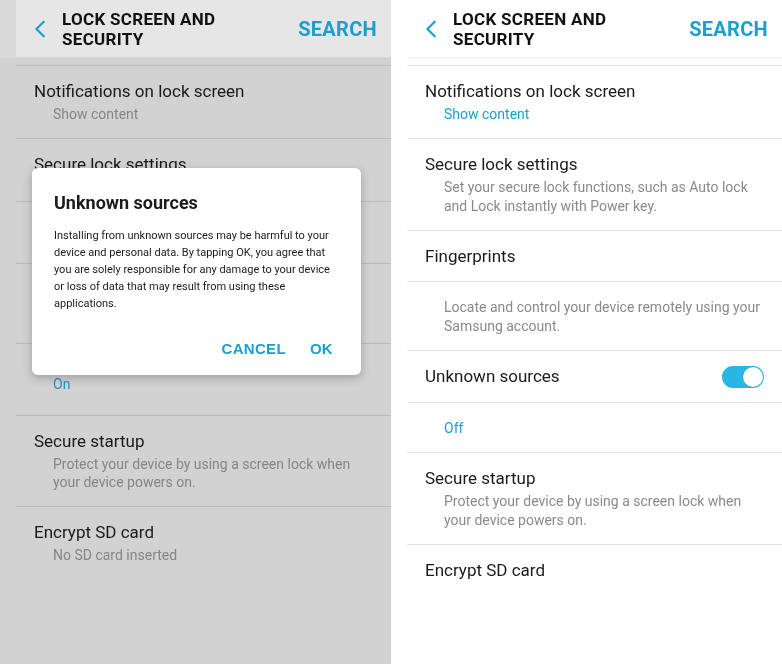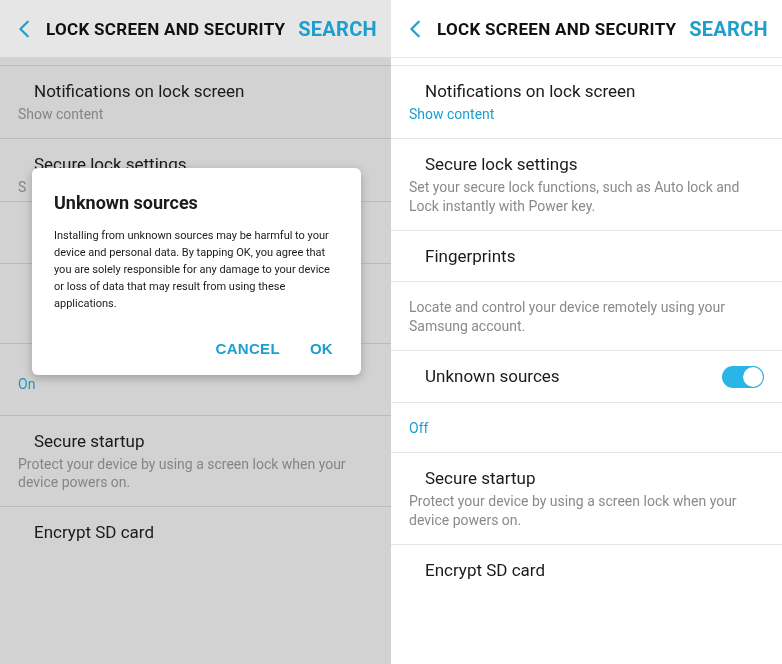--- a/index.html
+++ b/index.html
@@ -1,52 +1,52 @@
 <!DOCTYPE html>
 <html><head>
 <meta charset="utf-8">
 <style>
   * { box-sizing: border-box; margin: 0; padding: 0; }
   html, body { width: 782px; height: 664px; font-family: -apple-system, Roboto, "Helvetica Neue", Arial, sans-serif; overflow: hidden; }
   .wrap { display: flex; width: 782px; height: 664px; }
-  .pane { width: 401px; height: 664px; position: relative; overflow: hidden; background: #fff; }
+  .pane { width: 401px; height: 664px; position: relative; overflow: hidden; background: #fff; padding-left: 16px; }
   .pane.left { background: #d9d9d9; }
   .header {
     display: flex; align-items: center; height: 58px; padding: 0 14px;
     border-bottom: 1px solid rgba(0,0,0,0.08);
     background: rgba(255,255,255,0.0);
   }
   .pane.left .header { background: #e6e6e6; }
   .back-chevron { width: 22px; height: 22px; color: #1a9fce; flex: 0 0 auto; }
   .title { font-size: 17px; font-weight: 700; letter-spacing: 0.3px; flex: 1 1 auto; padding-left: 10px; color: #111; }
   .search { font-size: 20px; font-weight: 700; color: #1a9fce; letter-spacing: 0.3px; }
   .list { display: flex; flex-direction: column; }
   .item { padding: 14px 18px 14px 18px; border-bottom: 1px solid rgba(0,0,0,0.10); display: flex; align-items: center; }
   .pane.left .item { border-bottom-color: rgba(0,0,0,0.10); }
   .item .text { flex: 1 1 auto; min-width: 0; }
-  .item .label { font-size: 17px; color: #1b1b1b; line-height: 1.35; margin-left: 16px; }
-  .item .sub { font-size: 14px; color: #8a8a8a; margin-top: 2px; line-height: 1.35; }
+  .item .label { font-size: 17px; color: #1b1b1b; line-height: 1.35; }
+  .item .sub { font-size: 14px; color: #8a8a8a; margin-top: 2px; line-height: 1.35; margin-left: 19px; }
   .item .sub.link { color: #1a9fce; }
   .pane.left .item .sub { color: #8a8a8a; }
   .gap-top { height: 8px; border-bottom: 1px solid rgba(0,0,0,0.10); }
   .toggle { width: 42px; height: 22px; flex: 0 0 auto; position: relative; margin-left: 10px; }
   .toggle-track { position: absolute; inset: 0; border-radius: 11px; background: #29b6e6; }
   .toggle-knob { position: absolute; top: 1px; right: 1px; width: 20px; height: 20px; border-radius: 10px; background: #fff; box-shadow: 0 0 1px rgba(0,0,0,0.3); }
   
   .left-bg-list .item { background: #d9d9d9; }
   .dim { position: absolute; inset: 58px 0 0 0; background: rgba(0,0,0,0.03); }
   
   .dialog {
     position: absolute; left: 32px; right: 30px; top: 168px;
     background: #fff; border-radius: 6px; padding: 24px 22px 12px 22px;
     box-shadow: 0 3px 10px rgba(0,0,0,0.25);
   }
   .dialog-title { font-size: 18px; font-weight: 700; color: #1b1b1b; margin-bottom: 14px; }
   .dialog-body { font-size: 11px; color: #1b1b1b; line-height: 1.55; }
-  .dialog-actions { display: flex; justify-content: flex-end; gap: 30px; margin-top: 20px; padding: 8px 6px 6px 0; }
+  .dialog-actions { display: flex; justify-content: flex-end; gap: 24px; margin-top: 20px; padding: 8px 6px 6px 0; }
   .dlg-btn { font-size: 15px; font-weight: 700; color: #1a9fce; letter-spacing: 0.3px; background: none; border: none; cursor: pointer; }
   .left-partial .sub.partial-clip { white-space: nowrap; overflow: hidden; }
   svg { display: block; }
 </style>
 </head>
 <body>
 
 <div class="wrap">
 
   <div class="pane left">
@@ -88,20 +88,21 @@
       <div class="item">
         <div class="text">
           <div class="label">Secure startup</div>
           <div class="sub">Protect your device by using a screen lock when your device powers on.</div>
         </div>
       </div>
 
       <div class="item" style="border-bottom:none;">
         <div class="text">
           <div class="label">Encrypt SD card</div>
+          <div class="sub">No SD card inserted</div>
         </div>
       </div>
     </div>
 
     <div class="dim"></div>
 
     <div class="dialog">
       <div class="dialog-title">Unknown sources</div>
       <div class="dialog-body">Installing from unknown sources may be harmful to your device and personal data. By tapping OK, you agree that you are solely responsible for any damage to your device or loss of data that may result from using these applications.</div>
       <div class="dialog-actions">

